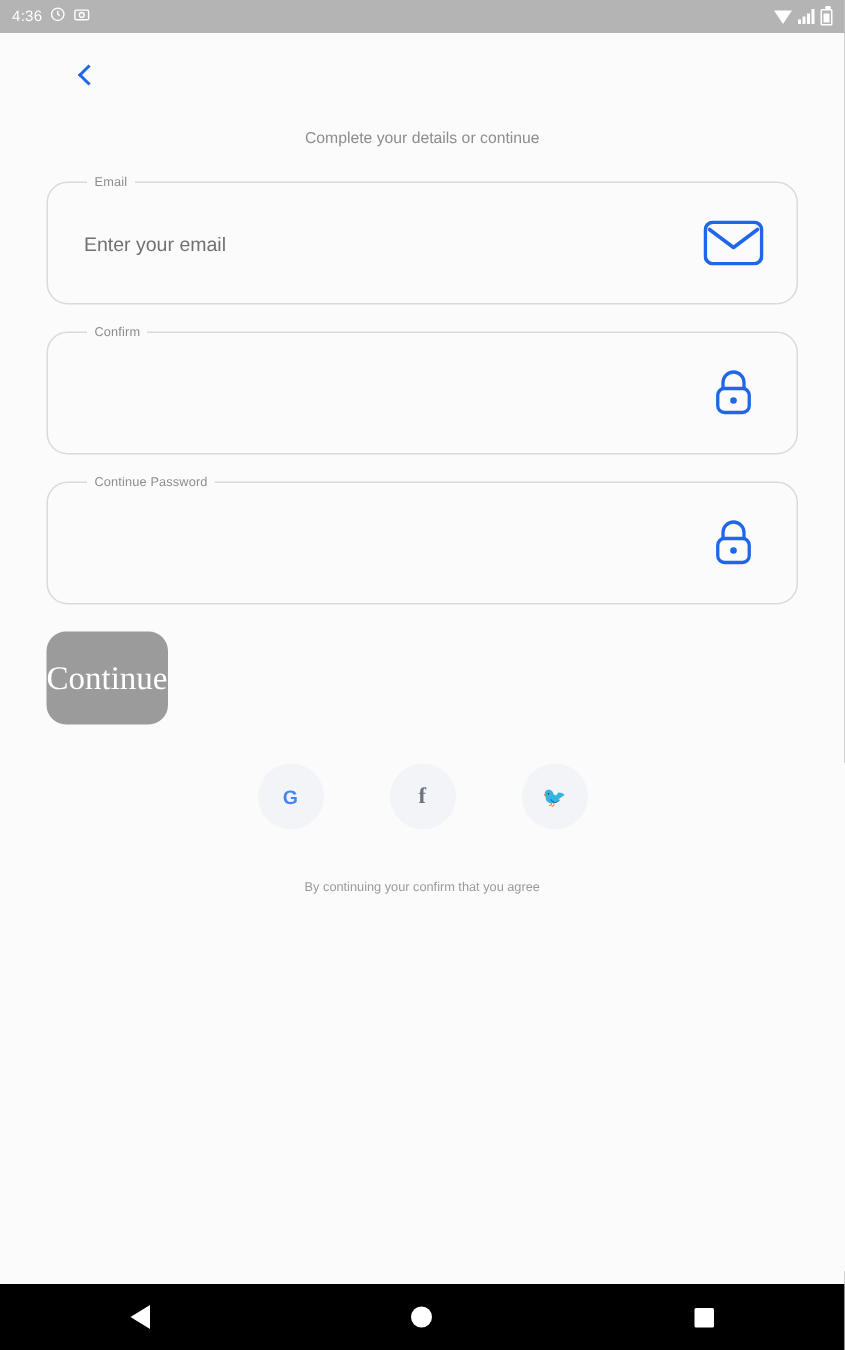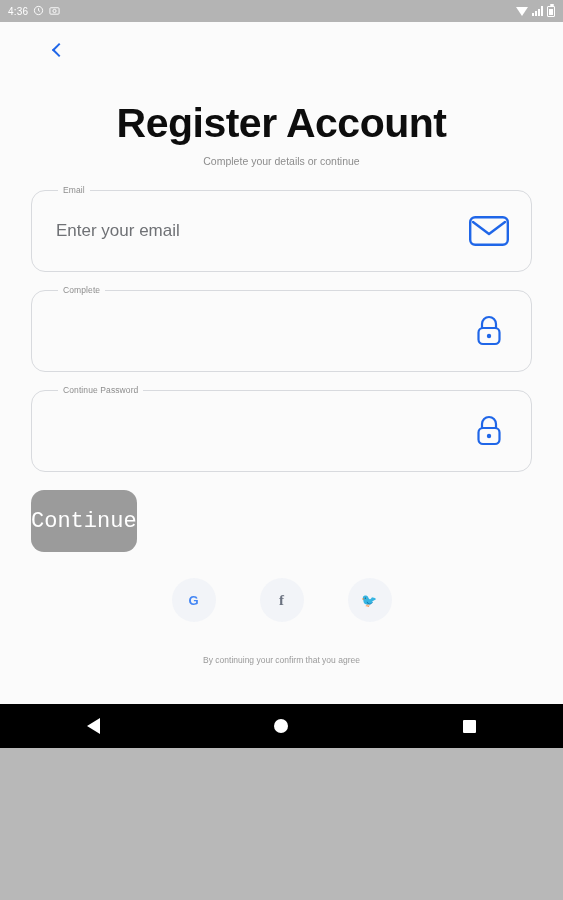--- a/index.html
+++ b/index.html
@@ -6,21 +6,21 @@
   html, body {
     width: 563px;
     height: 900px;
     background: #b8b8b8;
     font-family: "Liberation Sans", sans-serif;
     overflow: hidden;
   }
   .screen {
     position: relative;
     width: 563px;
-    height: 748px;
+    height: 900px;
     background: #b4b4b4;
     display: flex;
     flex-direction: column;
   }
   
   .status-bar {
     height: 22px;
     background: #b4b4b4;
     display: flex;
     align-items: center;
@@ -119,21 +119,21 @@
     background: #fbfbfb;
     padding: 0 5px;
     font-size: 8.5px;
     color: #8d8d8d;
     letter-spacing: 0.1px;
   }
   .field-input {
     border: none;
     outline: none;
     background: transparent;
-    font-size: 17px;
+    font-size: 13px;
     color: #6f7175;
     font-family: "Liberation Sans", sans-serif;
     width: 100%;
   }
   .field-input::placeholder { color: #6f7175; }
   .field-icon {
     position: absolute;
     right: 22px;
     top: 50%;
     transform: translateY(-50%);
@@ -142,21 +142,21 @@
   }
 
   .continue-btn {
     margin: 14px 31px 0 31px;
     height: 62px;
     border-radius: 13px;
     background: #9b9b9b;
     color: #ffffff;
     border: none;
     font-size: 22px;
-    font-family: Liberation Mono, monospace;
+    font-family: Liberation Serif, serif;
     display: flex;
     align-items: center;
     justify-content: center;
     cursor: pointer;
   }
 
   .socials {
     margin-top: 26px;
     display: flex;
     justify-content: center;
@@ -250,41 +250,40 @@
   </div>
 
   <div class="app">
 
     <div class="back-row">
       <div class="back-btn">
         <span class="chev"></span>
       </div>
     </div>
 
-    <div class="title">Register Account</div>
     <div class="subtitle">
       <div>Complete your details or continue</div>
     </div>
 
     <div class="fields">
 
       <div class="field">
         <span class="field-legend">Email</span>
         <input class="field-input" type="text" placeholder="Enter your email" style="">
         <span class="field-icon">
           <svg width="40" height="30" viewBox="0 0 40 30">
             <rect x="1.2" y="1.2" width="37.6" height="27.6" rx="5" fill="none" stroke="#1f66e8" stroke-width="2.4"></rect>
             <path d="M4 6 L20 18 L36 6" fill="none" stroke="#1f66e8" stroke-width="2.4" stroke-linecap="round" stroke-linejoin="round"></path>
           </svg>
         </span>
       </div>
 
 
       <div class="field">
-        <span class="field-legend">Complete</span>
+        <span class="field-legend">Confirm</span>
         <span class="field-icon">
           <svg width="28" height="32" viewBox="0 0 28 32">
             <path d="M7 13V9a7 7 0 0 1 14 0v4" fill="none" stroke="#1f66e8" stroke-width="2.2"></path>
             <rect x="3.5" y="13" width="21" height="16" rx="4.5" fill="none" stroke="#1f66e8" stroke-width="2.2"></rect>
             <circle cx="14" cy="21" r="2.2" fill="#1f66e8"></circle>
           </svg>
         </span>
       </div>
 
       <div class="field">

